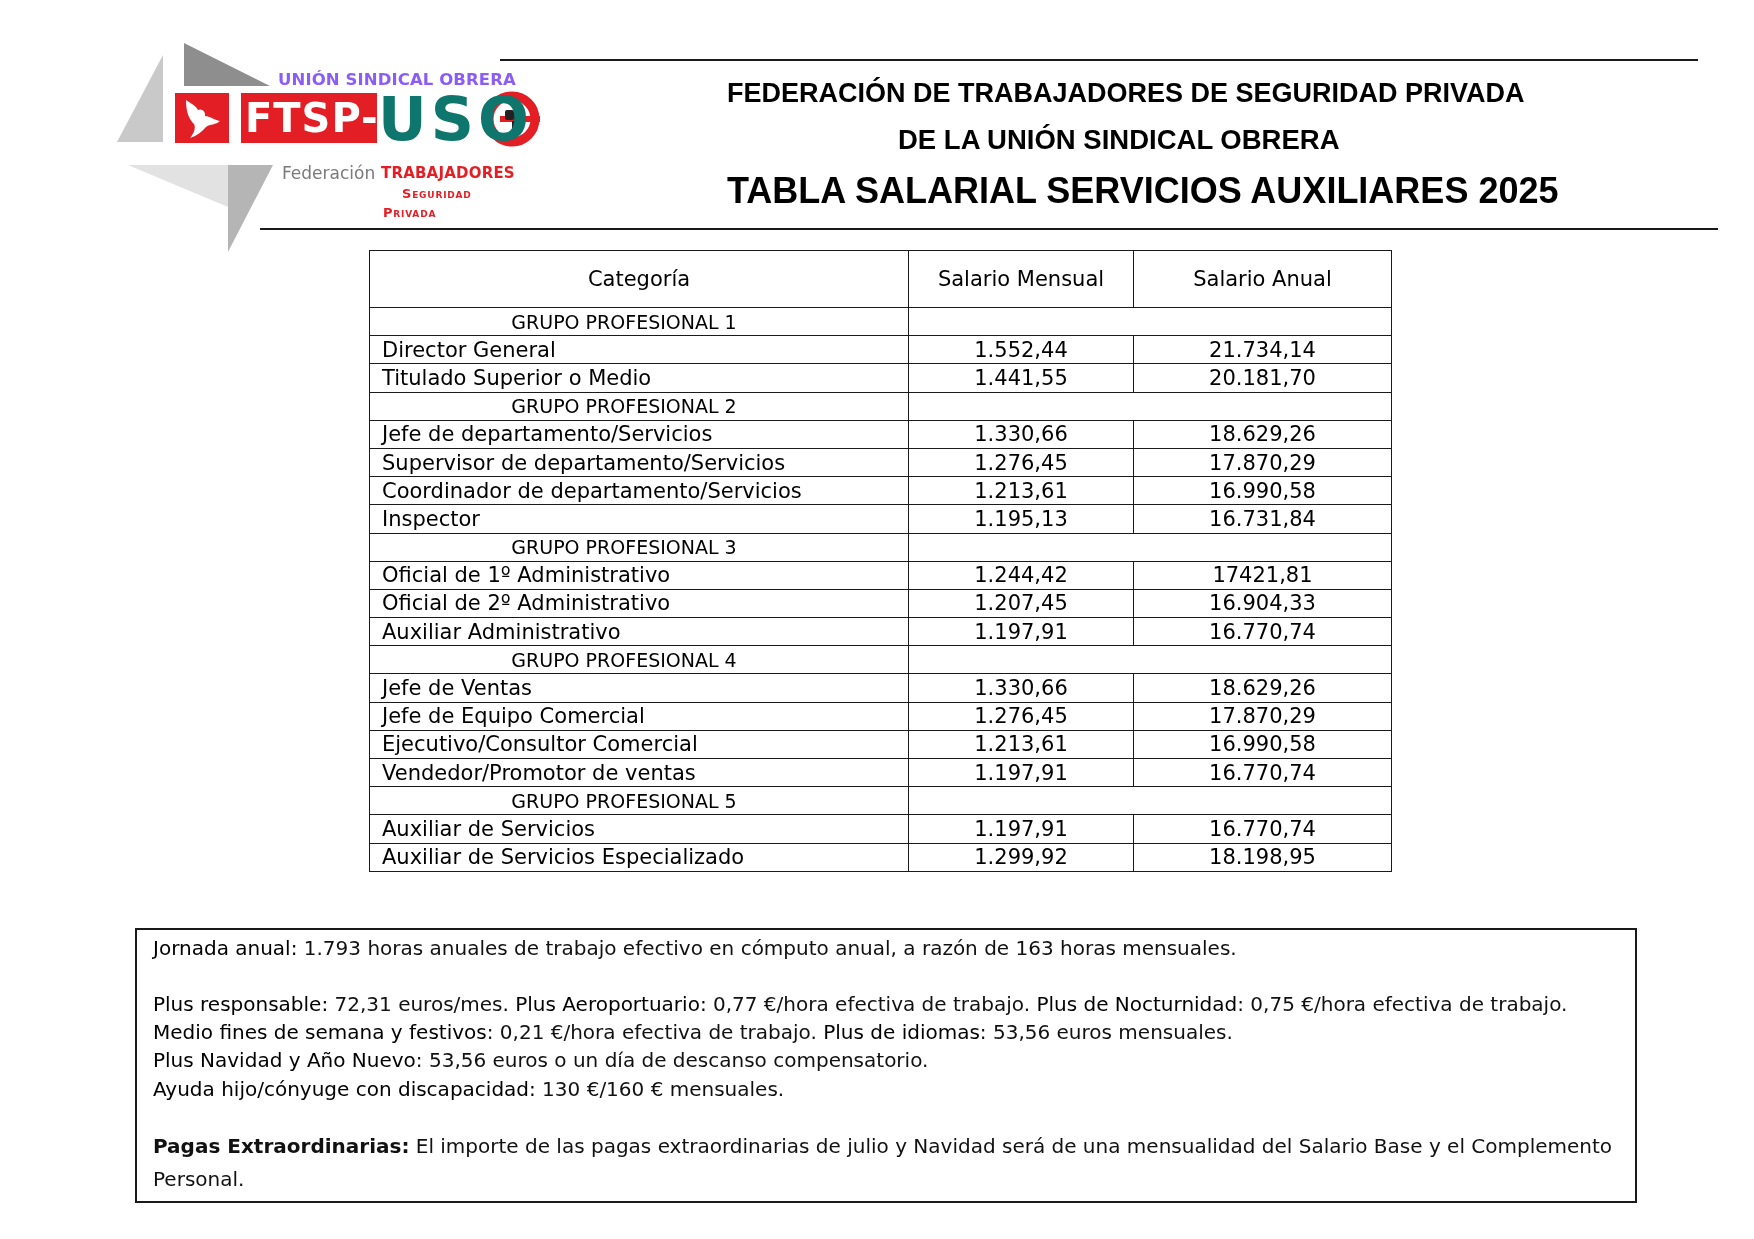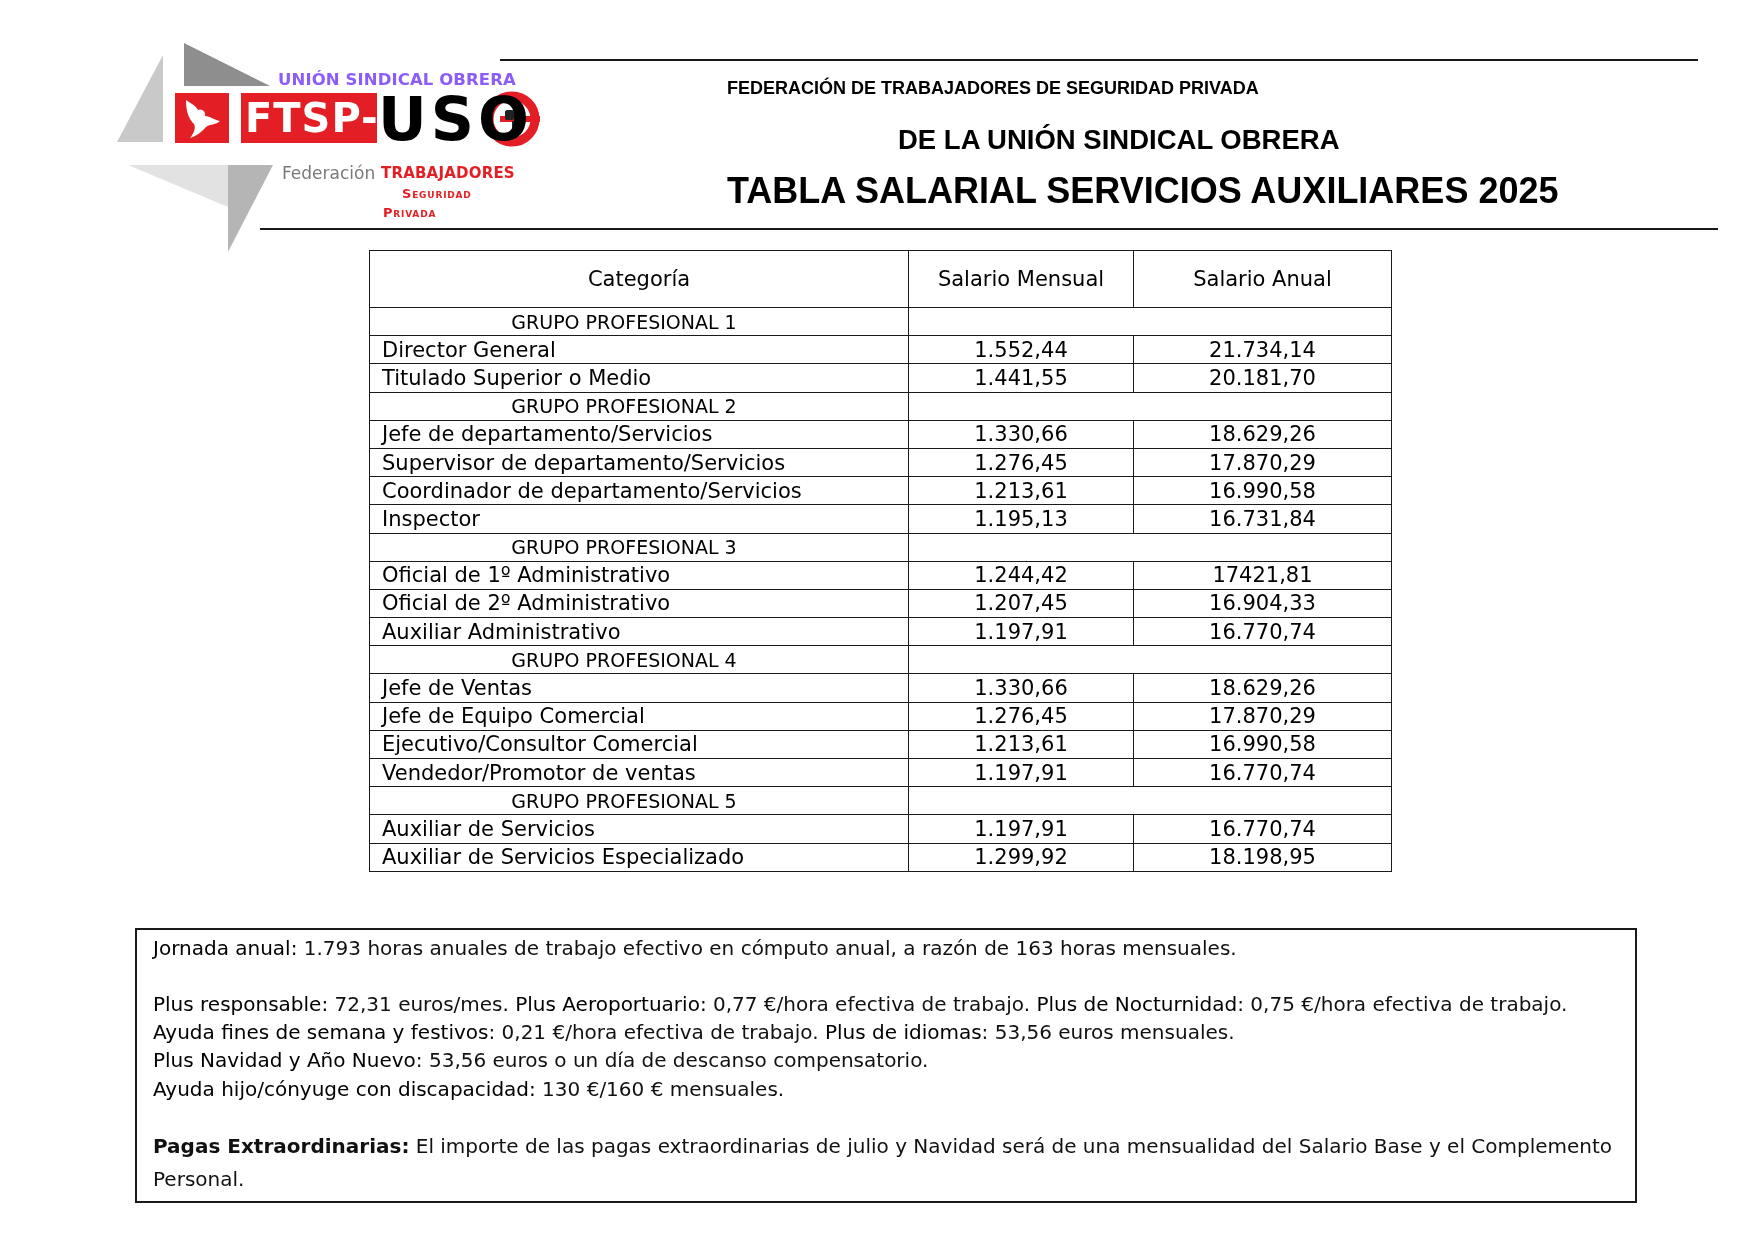--- a/index.html
+++ b/index.html
@@ -16,28 +16,28 @@
   .logo-fed { position: absolute; left: 282px; top: 163px; font-family: "DejaVu Sans", sans-serif;
               font-size: 17px; color: #7a7a7a; white-space: nowrap; }
   .logo-red { position: absolute; font-family: "DejaVu Sans", sans-serif; font-weight: bold;
               color: #e31e24; white-space: nowrap; }
   .logo-red.l1 { left: 381px; top: 164px; font-size: 15px; letter-spacing: 0.2px; }
   .logo-red.l2 { left: 402px; top: 186px; font-size: 13px; letter-spacing: 0.8px; font-variant: small-caps; }
   .logo-red.l3 { left: 383px; top: 205px; font-size: 13px; letter-spacing: 0.8px; font-variant: small-caps; }
   .ftsp-text { position: absolute; left: 245px; top: 93px; width: 130px; height: 66px;
                color: #fff; font-family: "DejaVu Sans", sans-serif; font-weight: bold; font-size: 40px;
                line-height: 50px; letter-spacing: 1px; text-align: center; }
-  .uso-text { position: absolute; left: 378px; top: 86px; height: 66px; color: #000000;
+  .uso-text { position: absolute; left: 378px; top: 86px; height: 66px; color: #0f766e;
               font-family: "DejaVu Sans", sans-serif; font-weight: bold; font-size: 60px;
               line-height: 66px; letter-spacing: 2px; }
 
   
   .title { position: absolute; font-family: "Liberation Sans", sans-serif; font-weight: bold;
            white-space: nowrap; color: #000; }
-  .title.t1 { left: 727px; top: 78px; font-size: 18px; }
+  .title.t1 { left: 727px; top: 78px; font-size: 27px; }
   .title.t2 { left: 898px; top: 124px; font-size: 27.5px; }
   .title.t3 { left: 727px; top: 170px; font-size: 36px; }
 
   
   .sal-table { position: absolute; left: 369px; top: 250px; width: 1022px;
                border-collapse: collapse; table-layout: fixed;
                font-family: "DejaVu Sans", sans-serif; }
   .sal-table td, .sal-table th { border: 1.3px solid #1a1a1a; padding: 0; }
   .sal-table col.c1 { width: 539px; }
   .sal-table col.c2 { width: 225px; }
@@ -206,21 +206,21 @@
 </table>
 
 <div class="info-box">
   <div class="info-line" style="top:6px;">
     <b>Jornada anual:</b><span> 1.793 horas anuales de trabajo efectivo en cómputo anual, a razón de 163 horas mensuales.</span>
   </div>
   <div class="info-line" style="top:62px;">
     <b>Plus responsable:</b><span> 72,31 euros/mes</span><b>. Plus Aeroportuario:</b><span> 0,77 €/hora efectiva de trabajo. </span><b>Plus de Nocturnidad</b><span>: 0,75 €/hora efectiva de trabajo.</span>
   </div>
   <div class="info-line" style="top:90px;">
-    <b>Ayuda fines de semana y festivos</b><span>: 0,21 €/hora efectiva de trabajo. </span><b>Plus de idiomas</b><span>: 53,56 euros mensuales.</span>
+    <b>Medio fines de semana y festivos</b><span>: 0,21 €/hora efectiva de trabajo. </span><b>Plus de idiomas</b><span>: 53,56 euros mensuales.</span>
   </div>
   <div class="info-line" style="top:118px;">
     <b>Plus Navidad y Año Nuevo</b><span>: 53,56 euros o un día de descanso compensatorio.</span>
   </div>
   <div class="info-line" style="top:147px;">
     <b>Ayuda hijo/cónyuge con discapacidad:</b><span> 130 €/160 € mensuales.</span>
   </div>
   <div class="info-para" style="top:200px;">
     <b>Pagas Extraordinarias:</b><span> El importe de las pagas extraordinarias de julio y Navidad será de una mensualidad del Salario Base y el Complemento Personal.</span>
   </div>

